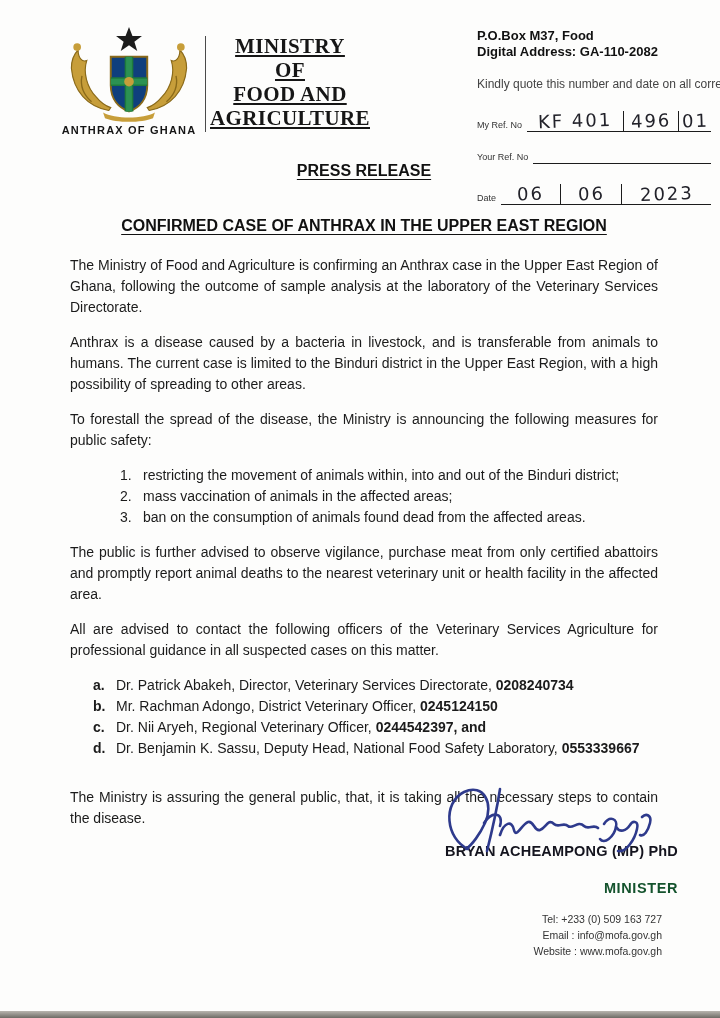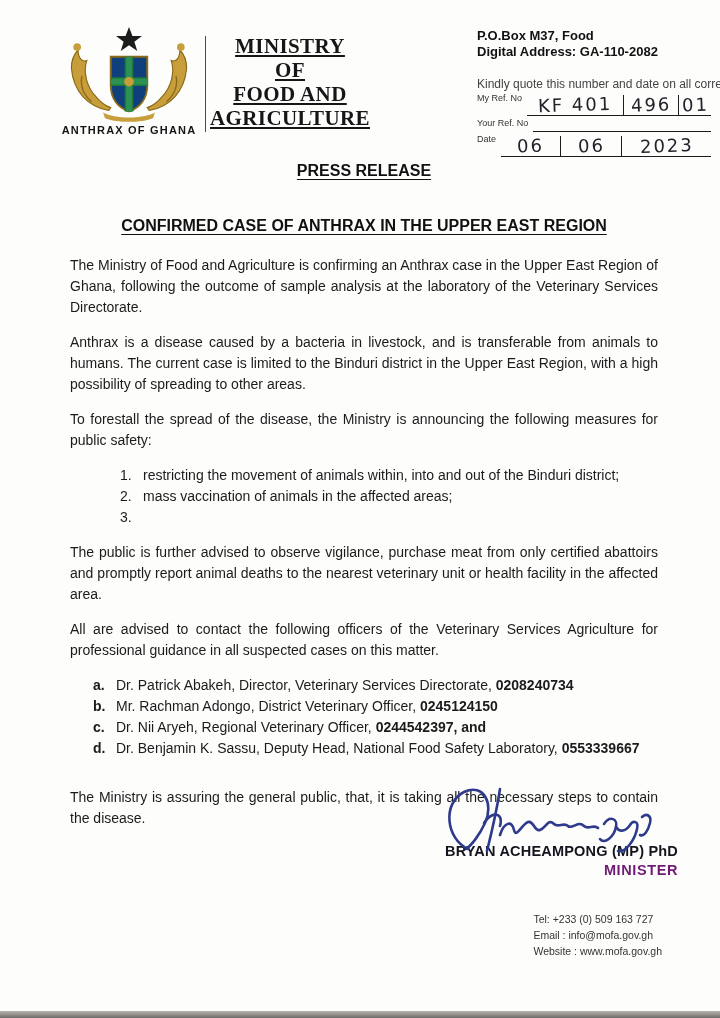--- a/index.html
+++ b/index.html
@@ -10,21 +10,21 @@
   .emblem{position:absolute;left:56px;top:26px;width:146px;text-align:center;}
   .emblem svg{display:block;margin:0 auto;}
   .emblem-caption{font-size:11px;font-weight:700;letter-spacing:1.2px;color:#151515;margin-top:2px;white-space:nowrap;}
   .header-divider{position:absolute;left:205px;top:36px;height:96px;width:0;border-left:1.6px solid #4a4a4a;}
   .ministry{position:absolute;left:210px;top:34px;width:160px;text-align:center;
             font-family:"Liberation Serif",serif;font-weight:700;font-size:21px;line-height:24px;
             color:#161616;letter-spacing:.4px;text-decoration:underline;}
   .contact{position:absolute;left:477px;top:28px;width:234px;}
   .contact .bold-line{font-size:13px;font-weight:700;color:#111;line-height:16px;}
   .contact .note{font-size:12px;color:#444;margin-top:17px;white-space:nowrap;}
-  .ref-row{display:flex;align-items:flex-start;margin-top:2px;}
+  .ref-row{display:flex;align-items:flex-end;margin-top:18px;}
   .ref-label{font-size:9px;color:#333;white-space:nowrap;padding-bottom:2px;}
   .ref-line{flex:1;margin-left:5px;border-bottom:1.6px solid #1c1c1c;display:flex;align-items:flex-end;height:22px;}
   .ref-line.short{height:13px;}
   .seg{text-align:center;overflow:visible;}
   .seg + .seg{border-left:1.6px solid #1c1c1c;}
   .hw{font-family:"DejaVu Sans",sans-serif;font-size:18px;font-weight:500;color:#22222a;
       letter-spacing:2px;display:inline-block;transform:rotate(-2deg);line-height:20px;}
 
   
   .doc{position:absolute;left:70px;top:162px;width:588px;}
@@ -39,24 +39,24 @@
   ol.plain li{display:flex;font-size:14px;line-height:21px;color:#1b1b1b;}
   .marker{width:23px;flex:none;}
   ol.officers .marker{font-weight:700;}
   .officer-phone{font-weight:700;}
 
   
   .sig-block{position:absolute;right:42px;top:843px;text-align:right;}
   .sig-svg{position:absolute;right:4px;top:-64px;pointer-events:none;}
   .sig-svg path{fill:none;stroke:#2e3a8c;stroke-width:2.6;stroke-linecap:round;}
   .sig-name{font-size:14.5px;font-weight:700;color:#14141e;letter-spacing:.2px;}
-  .sig-title{font-size:14.5px;font-weight:700;color:#701a75;letter-spacing:.6px;margin-top:3px;}
+  .sig-title{font-size:14.5px;font-weight:700;color:#14532d;letter-spacing:.6px;margin-top:21px;}
 
   
-  .footer{position:absolute;right:58px;top:911px;text-align:left;font-size:10.5px;line-height:16px;color:#333;}
+  .footer{position:absolute;right:58px;top:911px;text-align:right;font-size:10.5px;line-height:16px;color:#333;}
   .bottom-strip{position:absolute;left:0;right:0;bottom:0;height:7px;
                 background:linear-gradient(#b8b5af,#6e6c66);}
 </style>
 </head>
 <body>
 
 <div class="page">
 
   <div class="emblem">
     <svg width="146" height="96" viewBox="0 0 150 100">
@@ -133,20 +133,21 @@
       <li>
           <span class="marker">1.</span>
           <span>restricting the movement of animals within, into and out of the Binduri district;</span>
         </li>
       <li>
           <span class="marker">2.</span>
           <span>mass vaccination of animals in the affected areas;</span>
         </li>
       <li>
           <span class="marker">3.</span>
+          <span>ban on the consumption of animals found dead from the affected areas.</span>
         </li>
     </ol>
 
     <p>The public is further advised to observe vigilance, purchase meat from only certified abattoirs and promptly report animal deaths to the nearest veterinary unit or health facility in the affected area.</p>
     <p>All are advised to contact the following officers of the Veterinary Services Agriculture for professional guidance in all suspected cases on this matter.</p>
 
     <ol class="plain officers">
       <li>
           <span class="marker">a.</span>
           <span><span>Dr. Patrick Abakeh, Director, Veterinary Services Directorate, </span><span class="officer-phone">0208240734</span></span>

